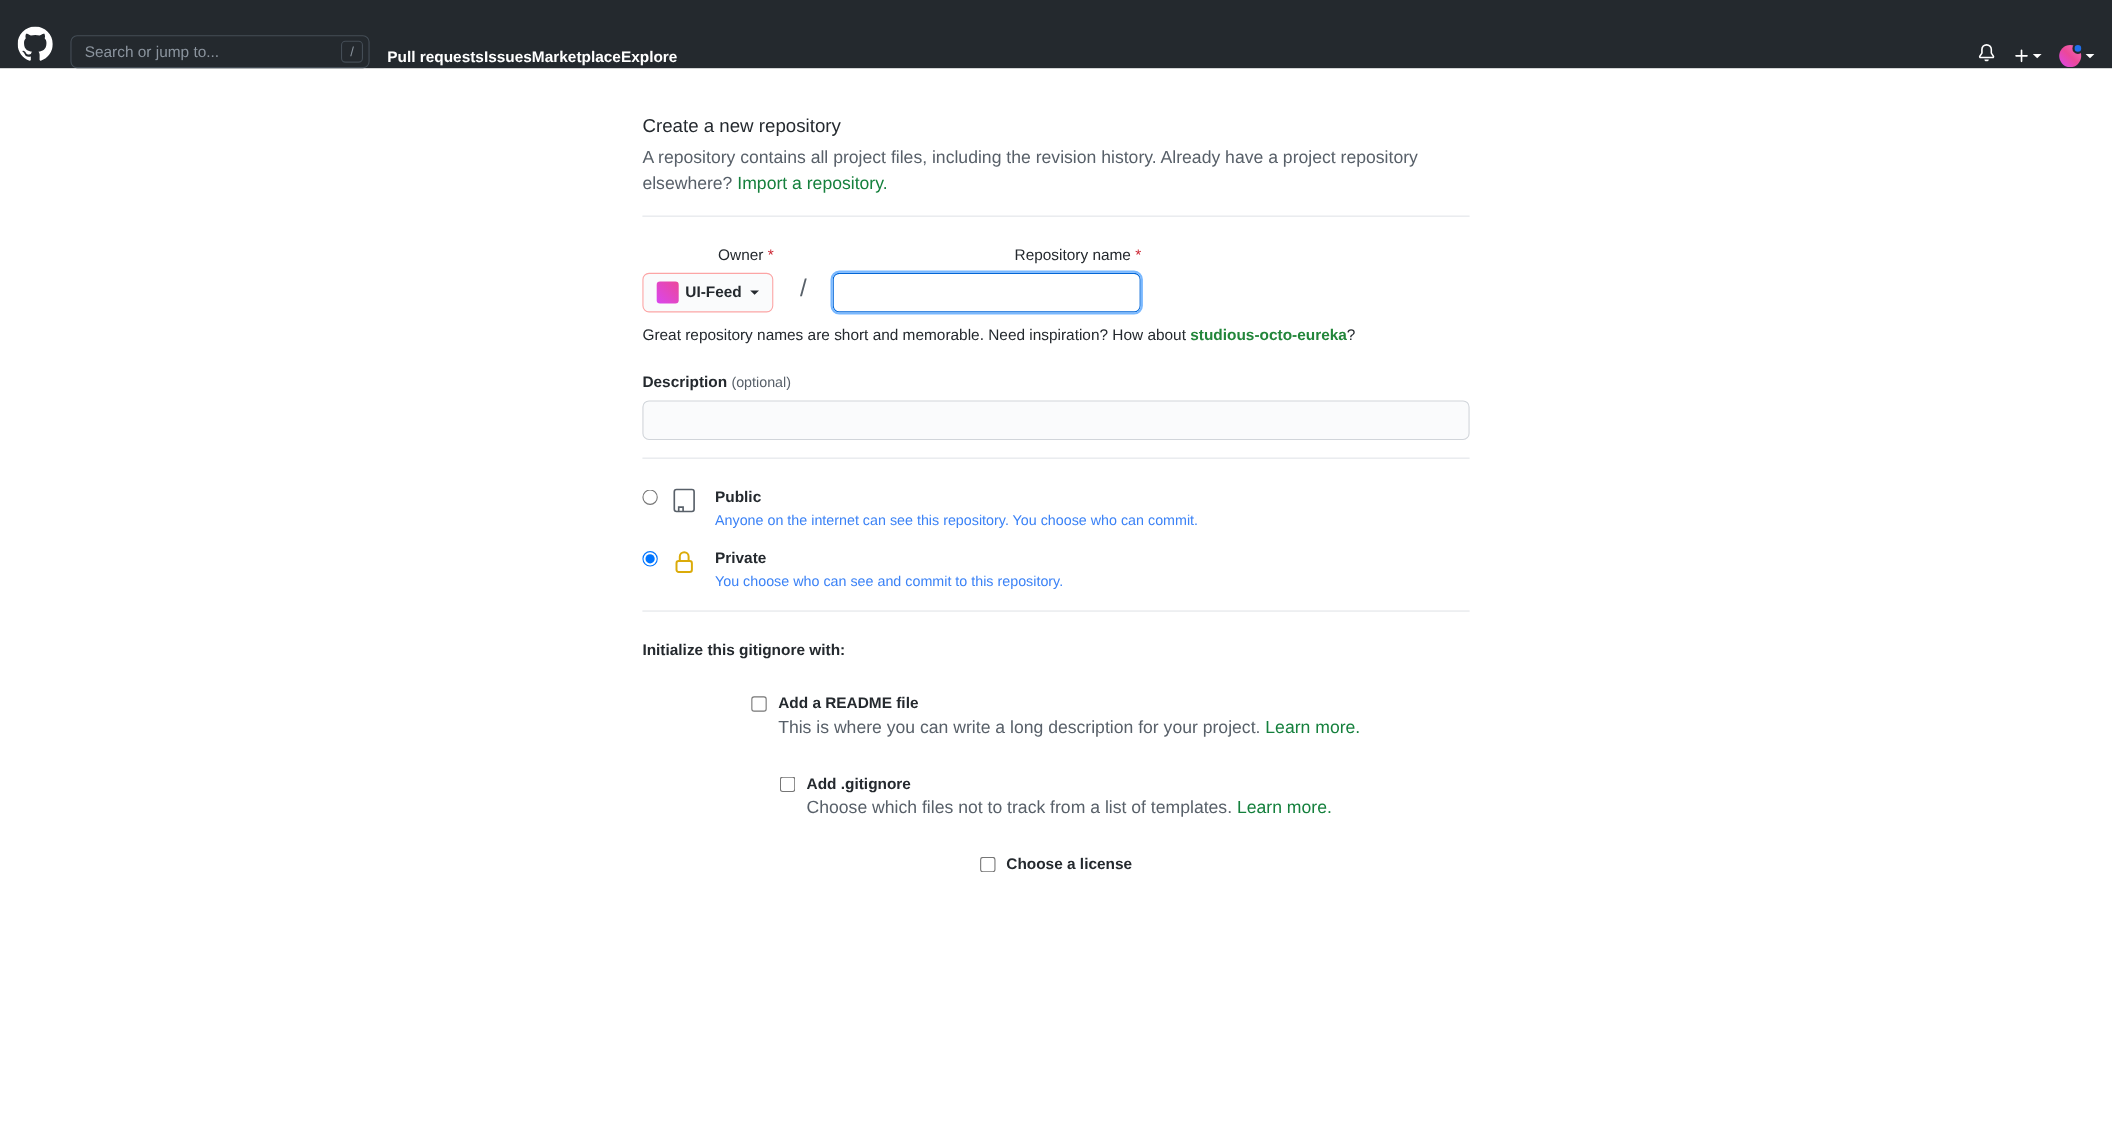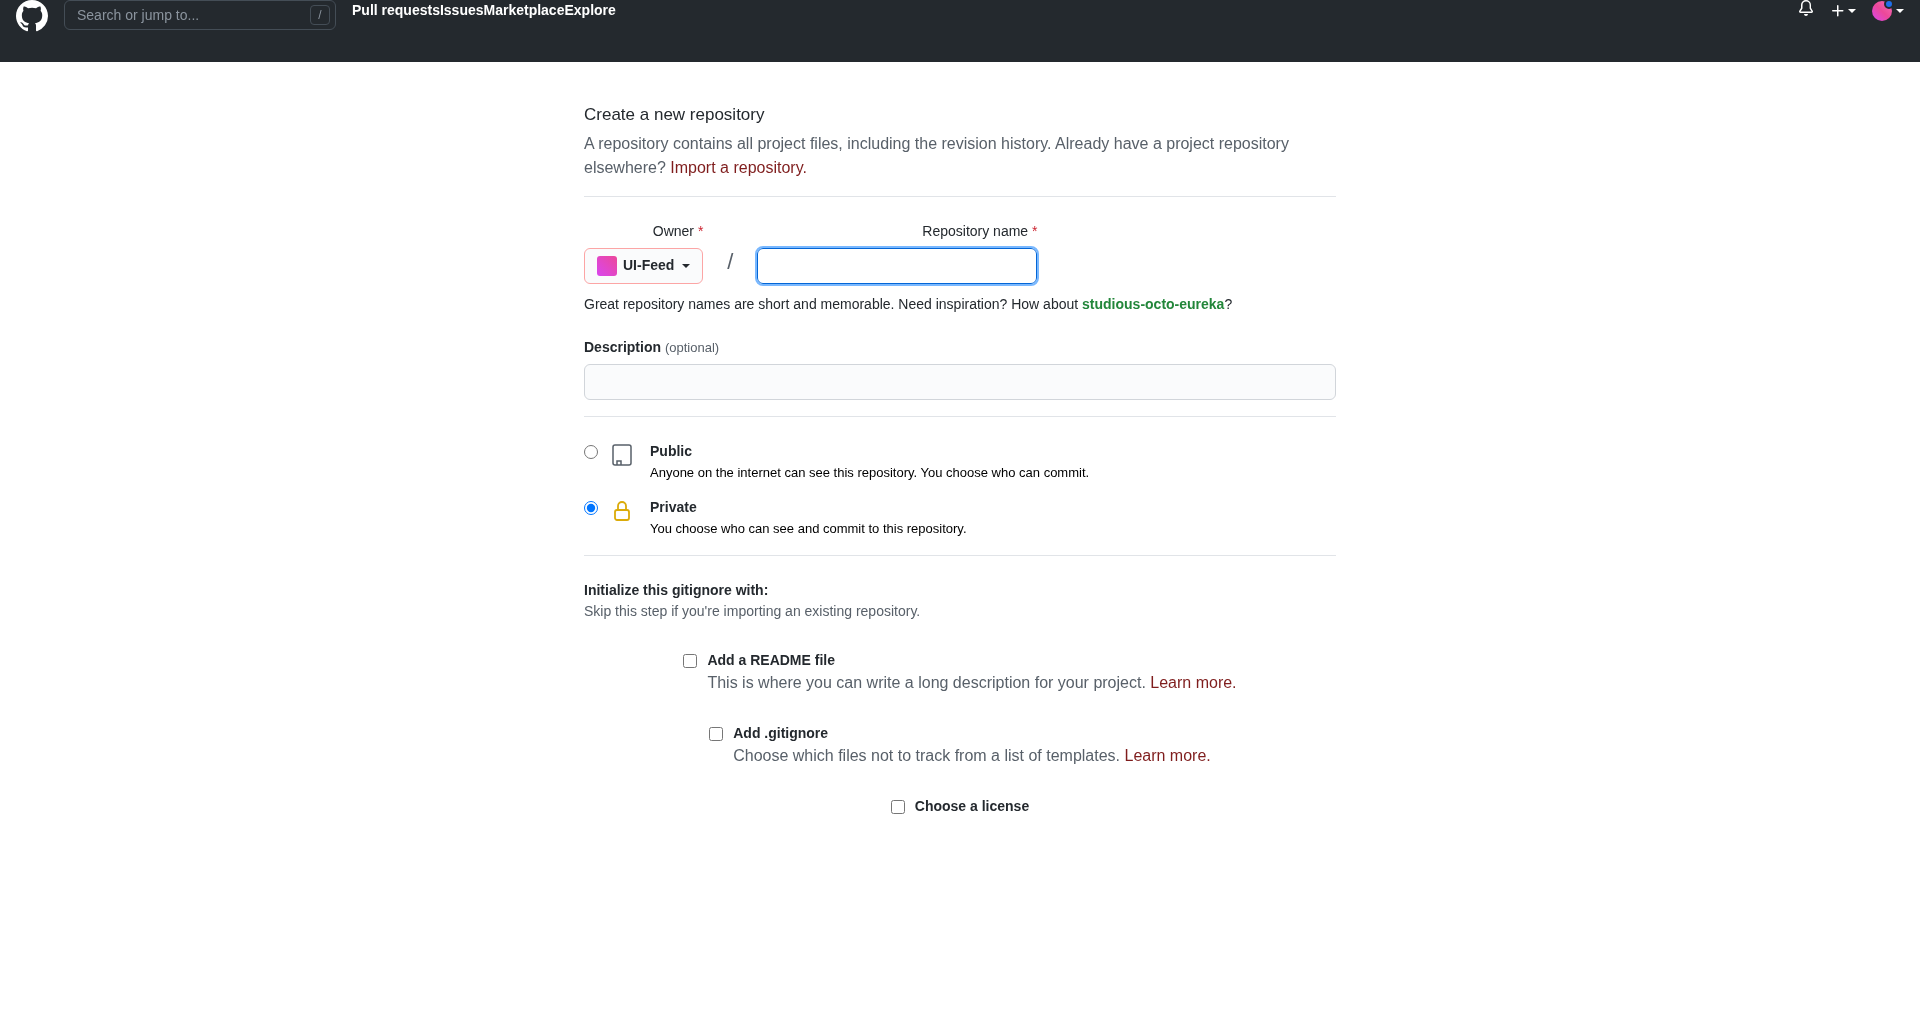--- a/index.html
+++ b/index.html
@@ -1,20 +1,20 @@
 <!DOCTYPE html>
 <html><head>
 <meta charset="utf-8">
 <style>
 * { box-sizing: border-box; margin: 0; padding: 0; }
 body { font-family: -apple-system, BlinkMacSystemFont, "Segoe UI", Helvetica, Arial, sans-serif; color: #24292e; font-size: 14px; line-height: 1.5; }
-a { color: #7f1d1d; text-decoration: none; }
+a { color: #15803d; text-decoration: none; }
 
 
-.header { background: #24292e; height: 62px; display: flex; align-items: flex-start; padding: 0 16px; color: #fff; }
+.header { background: #24292e; height: 62px; display: flex; align-items: flex-end; padding: 0 16px; color: #fff; }
 .logo { margin-right: 16px; }
 .search-wrap { position: relative; margin-right: 16px; }
 .search-input { width: 272px; height: 30px; background: #24292e; border: 1px solid #444d56; border-radius: 6px; padding: 0 30px 0 12px; color: #fff; font-size: 14px; }
 .search-input::placeholder { color: #8b949e; }
 .search-slash { position: absolute; right: 6px; top: 50%; transform: translateY(-50%); border: 1px solid #444d56; border-radius: 4px; width: 20px; height: 20px; display: flex; align-items: center; justify-content: center; color: #8b949e; font-size: 12px; }
 .nav-links { display: flex; }
 .nav-link { color: #fff; font-weight: 600; font-size: 14px; }
 .header-right { margin-left: auto; display: flex; align-items: center; gap: 16px; }
 .plus-caret { display: flex; align-items: center; gap: 2px; }
 .caret-down { width: 0; height: 0; border-left: 4px solid transparent; border-right: 4px solid transparent; border-top: 4px solid #fff; }
@@ -42,21 +42,21 @@
 .green-link { color: #22863a; font-weight: 600; }
 .desc-label { font-weight: 600; margin-top: 22px; margin-bottom: 6px; }
 .optional { color: #586069; font-weight: 400; font-size: 13px; }
 .desc-input { width: 100%; height: 36px; border: 1px solid #d1d5da; border-radius: 6px; padding: 0 10px; font-size: 14px; background: #fafbfc; }
 
 
 .radio-row { display: flex; align-items: flex-start; gap: 12px; margin: 14px 0; }
 .radio-row input[type=radio] { margin-top: 4px; width: 14px; height: 14px; }
 .radio-icon { width: 28px; flex-shrink: 0; }
 .radio-text strong { display: block; font-weight: 600; }
-.radio-text span { color: #000000; font-size: 13px; }
+.radio-text span { color: #3b82f6; font-size: 13px; }
 
 
 .init-title { font-weight: 600; margin-top: 20px; }
 .init-sub { color: #586069; margin-bottom: 16px; }
 .check-row { display: flex; align-items: flex-start; gap: 10px; margin: 28px 0; justify-content: center; }
 .check-row input[type=checkbox] { margin-top: 4px; width: 14px; height: 14px; }
 .check-text strong { display: block; font-weight: 600; }
 .check-text span { color: #586069; font-size: 16px; }
 </style>
 </head>
@@ -156,21 +156,20 @@
     </div>
     <div class="radio-text">
       <strong>Private</strong>
       <span>You choose who can see and commit to this repository.</span>
     </div>
   </div>
 
   <hr>
 
   <p class="init-title">Initialize this gitignore with:</p>
-  <p class="init-sub">Skip this step if you're importing an existing repository.</p>
 
   <div class="check-row">
     <input type="checkbox" style="">
     <div class="check-text">
       <strong>Add a README file</strong>
       <span><span>This is where you can write a long description for your project. </span><a href="#">Learn more.</a></span>
     </div>
   </div>
 
   <div class="check-row">

